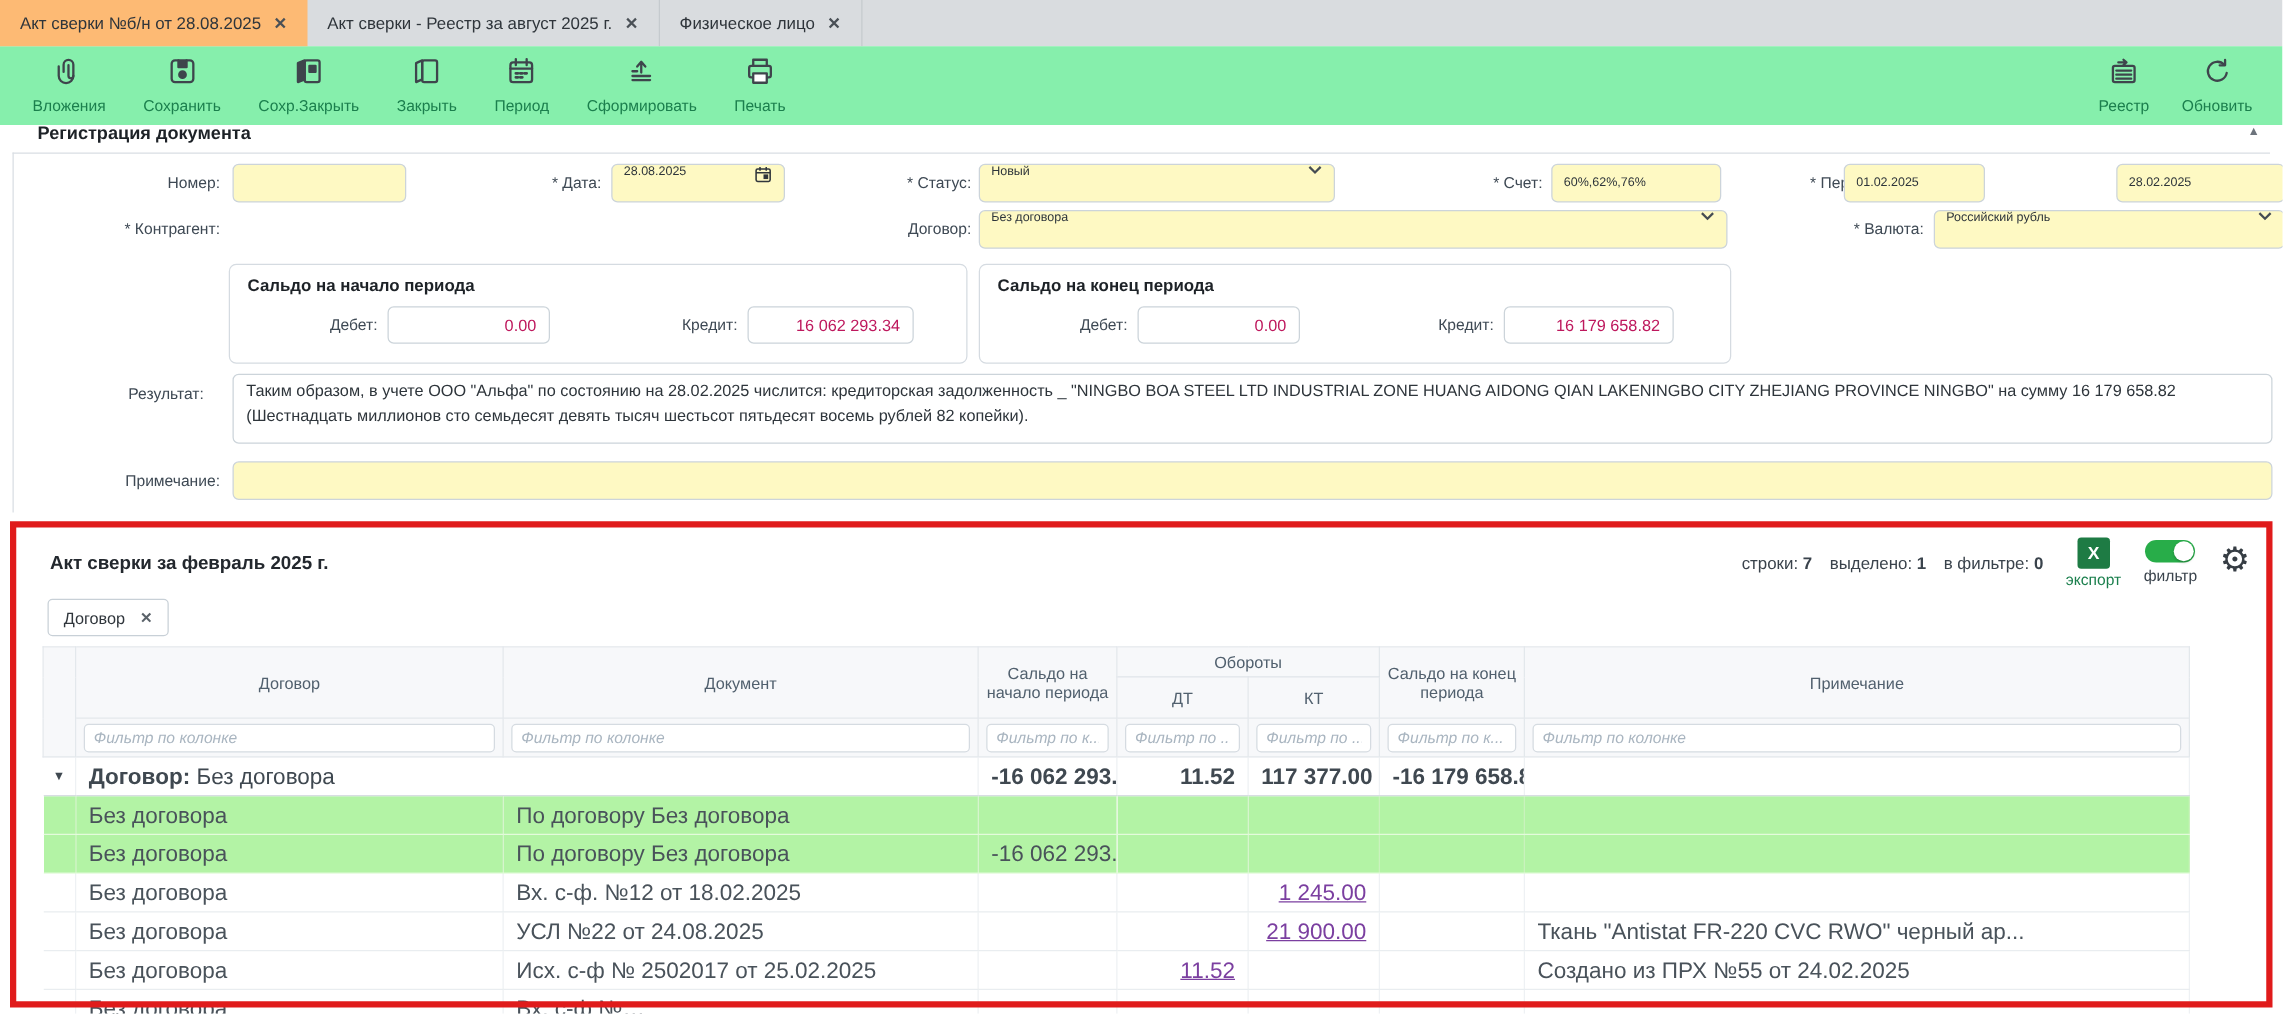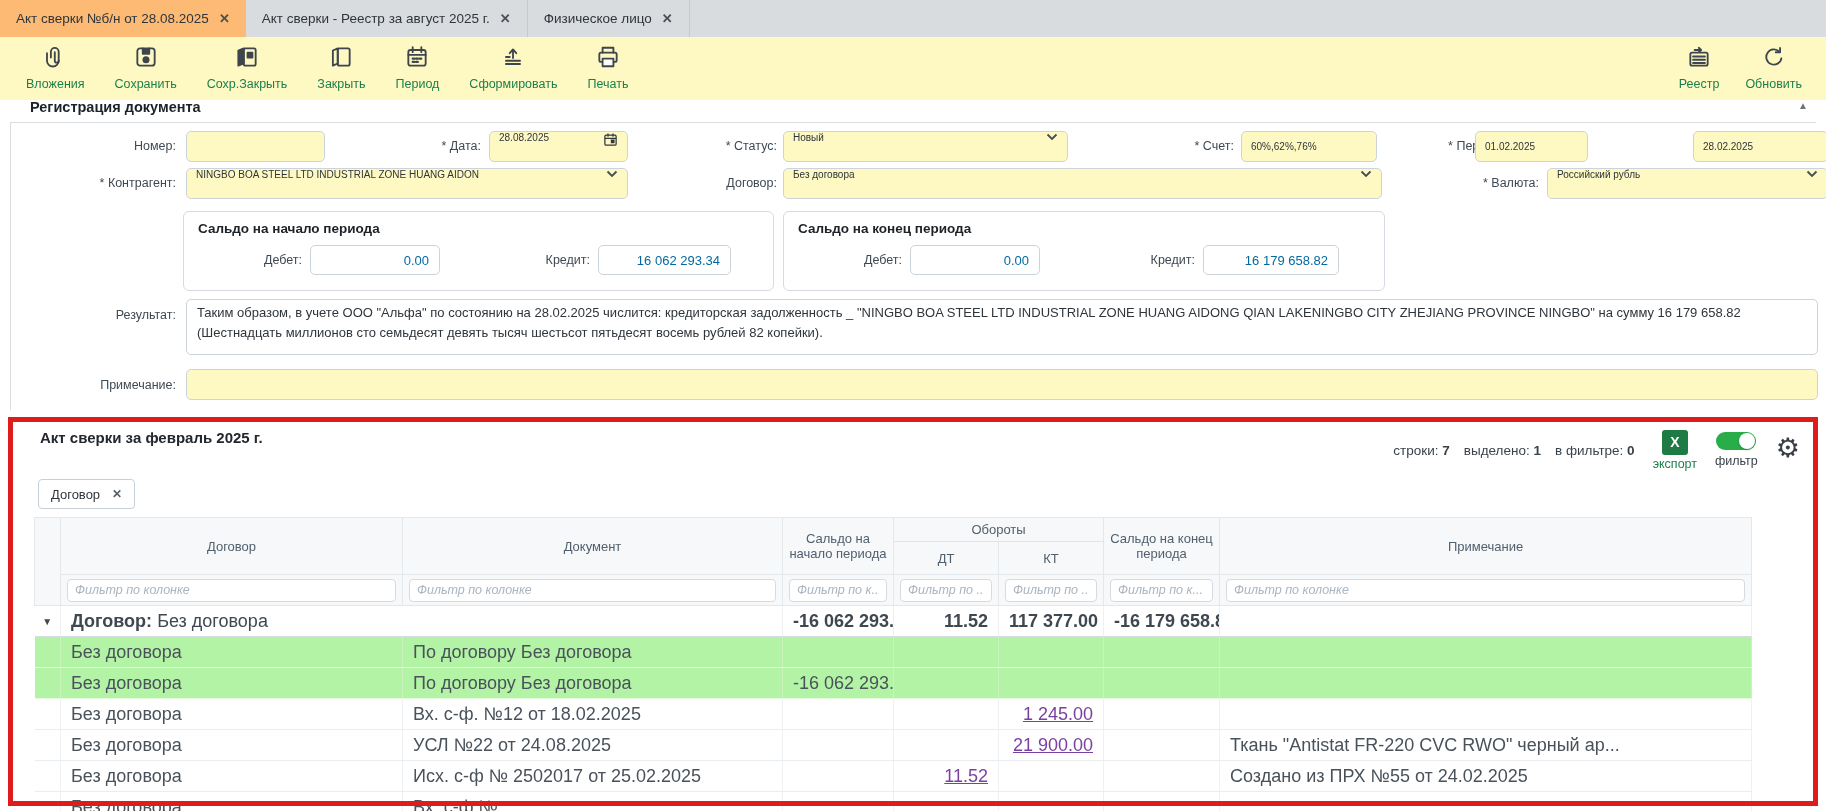--- a/index.html
+++ b/index.html
@@ -8,21 +8,21 @@
   .screen { position:relative; width:1826px; height:811px; }
 
   
   .tabbar { display:flex; height:37px; background:#d9dcdf; align-items:stretch; }
   .tab { display:flex; align-items:center; gap:10px; padding:0 16px; font-size:13.5px;
     color:#2f353b; border-right:1px solid #c5cace; cursor:default; white-space:nowrap; }
   .tab.active { background:#fdba74; border-right:none; }
   .tab .x { color:#4a5056; font-size:13px; font-weight:bold; }
 
   
-  .toolbar { display:flex; align-items:flex-start; padding:7px 14px 0 26px; height:63px; background:#fef9c3; }
+  .toolbar { display:flex; align-items:flex-start; padding:7px 14px 0 26px; height:63px; background:#86efac; }
   .tbtn { display:flex; flex-direction:column; align-items:center; gap:3px; margin-right:30px; cursor:pointer; }
   .tbtn svg { stroke:#3e454c; fill:none; stroke-width:1.7; stroke-linecap:round; stroke-linejoin:round; }
   .tbtn .tlabel { font-size:12.5px; color:#1b7f4d; }
   .tb-spacer { flex:1; }
   .tbtn.right { margin-right:26px; }
 
   .scroll-up { position:absolute; left:1798px; top:100px; font-size:10px; color:#6d747c; cursor:pointer; }
 
   
   .form-title { position:absolute; left:30px; top:99px; font-size:14.5px; font-weight:bold; color:#1d2227; }
@@ -35,34 +35,34 @@
   .fselect { justify-content:space-between; cursor:pointer;gap:32px; }
   .fselect .val { overflow:hidden; white-space:nowrap; }
   .chev { flex:none; margin-left:8px; }
   .frow { position:absolute; left:0; width:1806px; height:34px; }
   .row1 { top:7px; } .row2 { top:44px; }
 
   .saldo-box { position:absolute; top:88px; height:80px; border:1px solid #d5dbe1; border-radius:6px; background:#fff; }
   .saldo-box .sb-title { font-size:13.5px; font-weight:bold; color:#1d2227; padding:9px 0 0 14px; }
   .sb-row { display:flex; align-items:center; margin-top:9px; }
   .sb-lab { font-size:12.5px; color:#3e4954; text-align:right; }
-  .sb-val { height:30px; border:1px solid #ccd4da; border-radius:5px; font-size:13px; color:#0369a1;
+  .sb-val { height:30px; border:1px solid #ccd4da; border-radius:5px; font-size:13px; color:#be185d;
     display:flex; align-items:center; justify-content:flex-end; padding:0 10px; margin-left:8px; }
 
   .result-area { position:absolute; left:175px; top:176px; width:1632px; height:56px;
     border:1px solid #ccd4da; border-radius:5px; font-size:13px; color:#2e353b; padding:3px 10px; line-height:1.55; }
   .note-input { left:175px; top:246px; width:1632px; }
   .lab-result { top:185px; } .lab-note { top:255px; }
 
   
   .grid-area { position:absolute; left:8px; top:417px; width:1810px; height:394px; overflow:hidden; background:#fff; }
   .red-overlay { position:absolute; left:8px; top:417px; width:1810px; height:389px;
     border:5px solid #e01b1b; z-index:40; pointer-events:none; }
   .grid-content { padding:12px 8px 0 13px; }
-  .grid-head { height:42px; display:flex; padding-left:19px; }
+  .grid-head { height:42px; display:flex; align-items:center; padding-left:19px; }
   .grid-title { font-size:15px; font-weight:bold; color:#23282e; }
   .head-right { margin-left:auto; display:flex; align-items:center; gap:18px; padding-right:10px; }
   .stats { display:flex; gap:14px; font-size:13.5px; color:#3a434c; }
   .stats b { font-weight:bold; }
   .export-block { display:flex; flex-direction:column; align-items:center; cursor:pointer; }
   .xls { width:26px; height:25px; background:#1e7b44; border-radius:3px; color:#fff; font-weight:bold;
     font-size:14px; display:flex; align-items:center; justify-content:center; }
   .export-block span { font-size:12.5px; color:#1b7f4d; margin-top:2px; }
   .filter-block { display:flex; flex-direction:column; align-items:center; }
   .toggle { width:40px; height:18px; border-radius:9px; background:#28ad49; position:relative; cursor:pointer; }
@@ -213,26 +213,20 @@
       </div>
       <span class="flabel" style="left:1118px;width:105px">* Счет:</span>
       <input class="fctl" style="left: 1230px; width: 136px;" value="60%,62%,76%">
       <span class="flabel" style="left:1378px;width:150px">* Период (с/по):</span>
       <input class="fctl" style="left: 1464px; width: 113px;" value="01.02.2025">
       <input class="fctl" style="left: 1682px; width: 135px;" value="28.02.2025">
     </div>
 
     <div class="frow row2">
       <span class="flabel" style="left:25px;width:140px">* Контрагент:</span>
-      <div class="fctl fselect" style="left:175px;width:442px">
-        <span class="val">NINGBO BOA STEEL LTD INDUSTRIAL ZONE HUANG AIDON</span>
-        <span class="chev"><svg width="12" height="8" viewBox="0 0 12 8" style="stroke:#454c53;fill:none;stroke-width:1.8">
-              <path d="M1.5 1.5 6 6l4.5-4.5"></path>
-            </svg></span>
-      </div>
       <span class="flabel" style="left:640px;width:126px">Договор:</span>
       <div class="fctl fselect" style="left:772px;width:599px">
         <span class="val">Без договора</span>
         <span class="chev"><svg width="12" height="8" viewBox="0 0 12 8" style="stroke:#454c53;fill:none;stroke-width:1.8">
               <path d="M1.5 1.5 6 6l4.5-4.5"></path>
             </svg></span>
       </div>
       <span class="flabel" style="left:1378px;width:150px">* Валюта:</span>
       <div class="fctl fselect" style="left:1536px;width:281px">
         <span class="val">Российский рубль</span>
@@ -254,21 +248,21 @@
     <div class="saldo-box" style="left:772px;width:602px">
       <div class="sb-title">Сальдо на конец периода</div>
       <div class="sb-row">
         <span class="sb-lab" style="width:118px">Дебет:</span>
         <span class="sb-val" style="width:130px">0.00</span>
         <span class="sb-lab" style="width:155px">Кредит:</span>
         <span class="sb-val" style="width:136px">16 179 658.82</span>
       </div>
     </div>
 
-    <span class="flabel lab-result" style="left:25px;width:140px">Результат:</span>
+    <span class="flabel lab-result" style="left:12px;width:140px">Результат:</span>
     <div class="result-area">Таким образом, в учете ООО "Альфа" по состоянию на 28.02.2025 числится: кредиторская задолженность _ "NINGBO BOA STEEL LTD INDUSTRIAL ZONE HUANG AIDONG QIAN LAKENINGBO CITY ZHEJIANG PROVINCE NINGBO" на сумму 16 179 658.82 (Шестнадцать миллионов сто семьдесят девять тысяч шестьсот пятьдесят восемь рублей 82 копейки).</div>
 
     <span class="flabel lab-note" style="left:25px;width:140px">Примечание:</span>
     <input class="fctl note-input" value="" style="">
   </div>
 
   <div class="grid-area">
     <div class="grid-content">
       <div class="grid-head">
         <span class="grid-title">Акт сверки за февраль 2025 г.</span>

